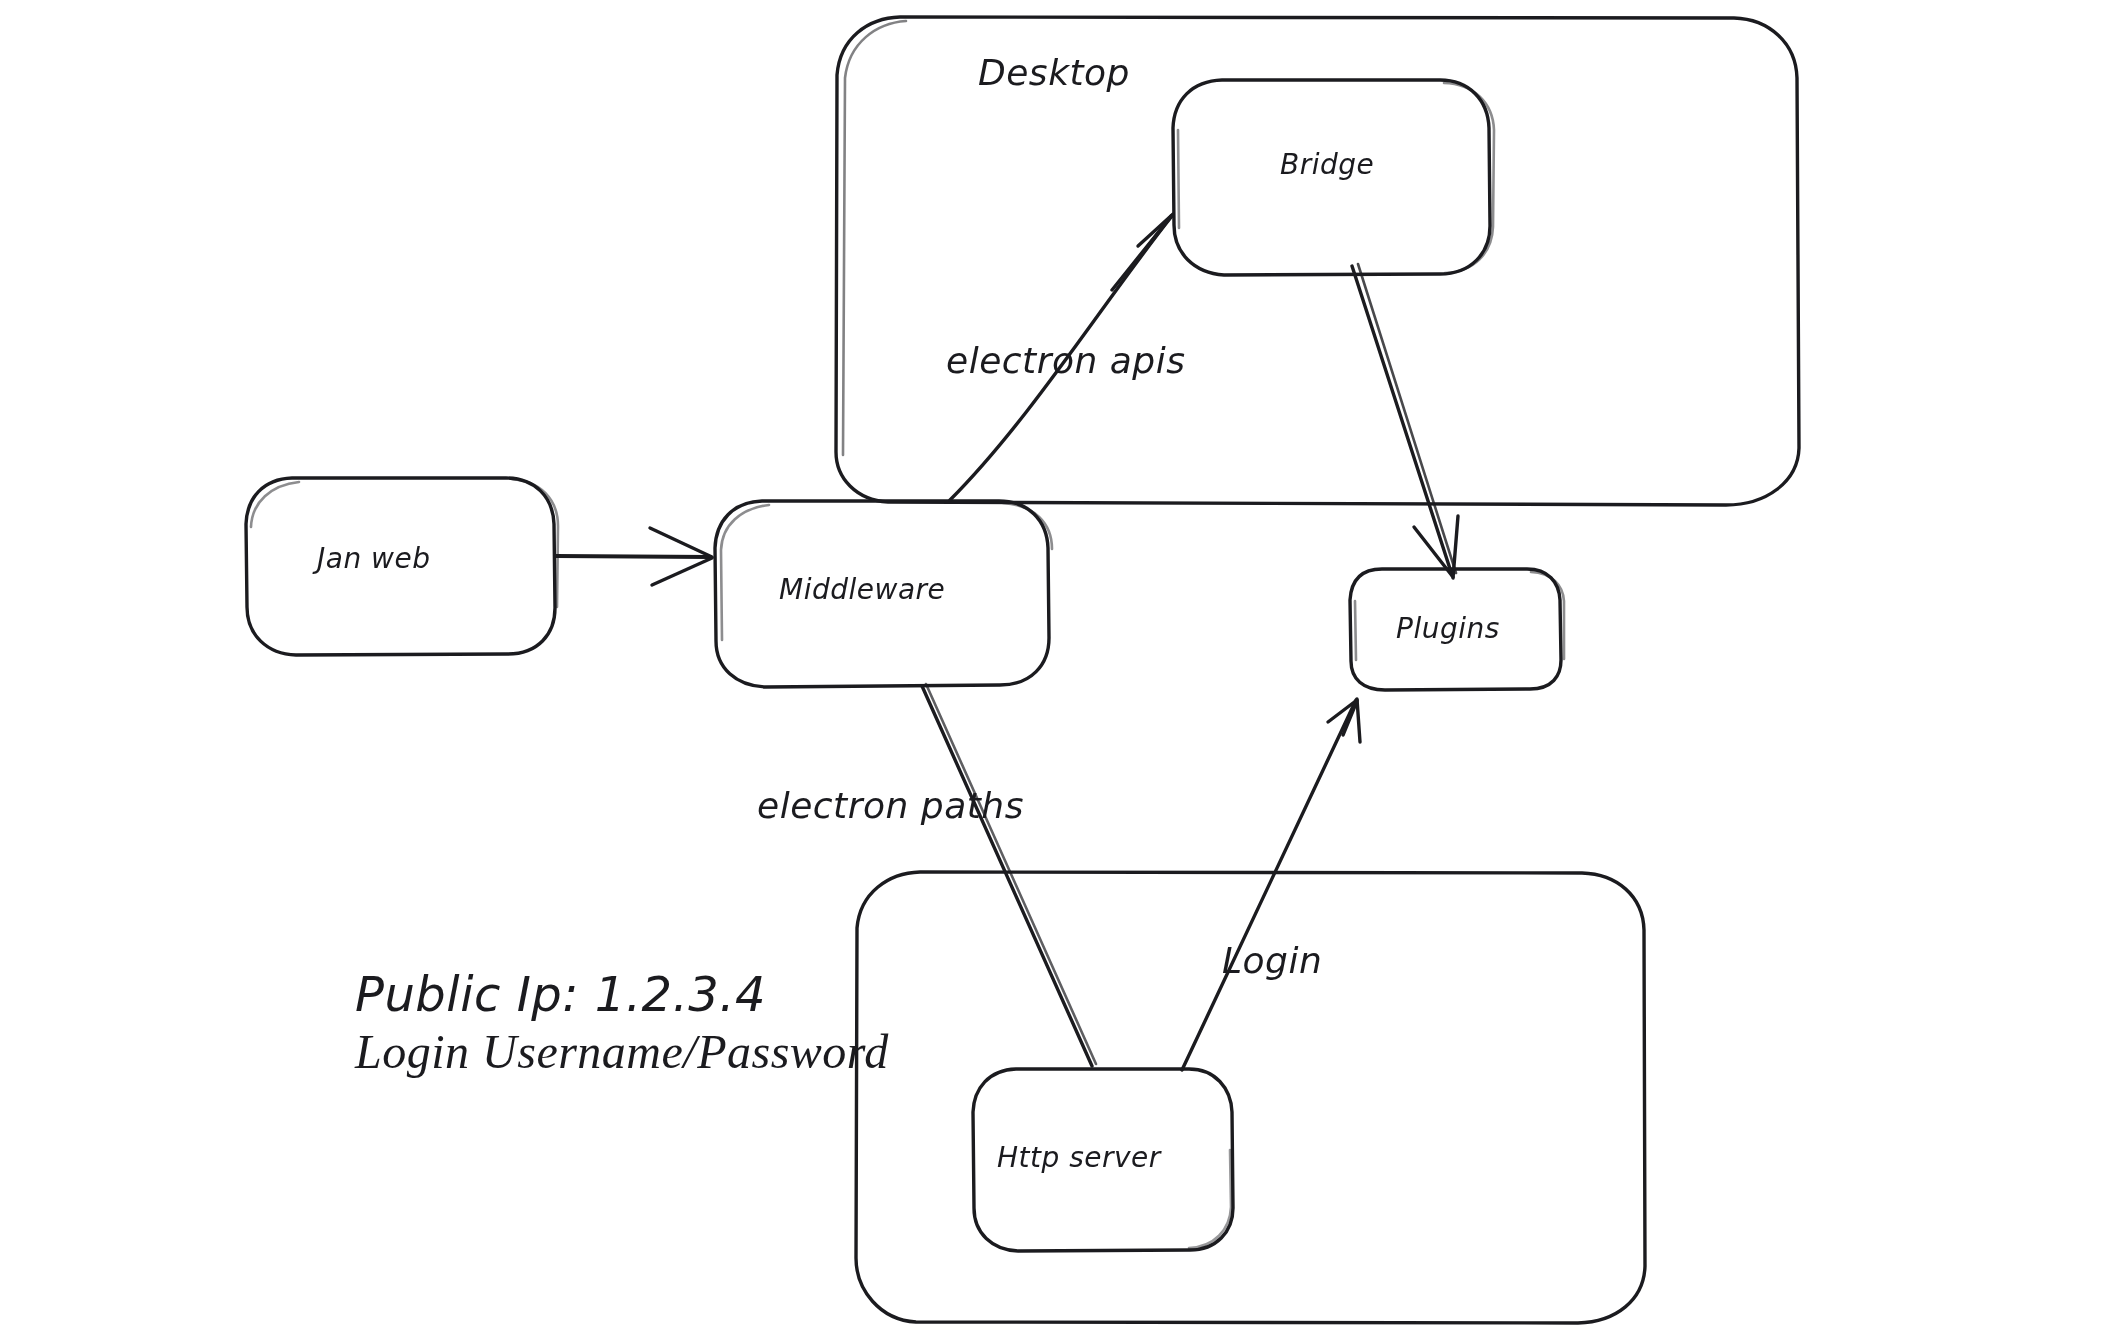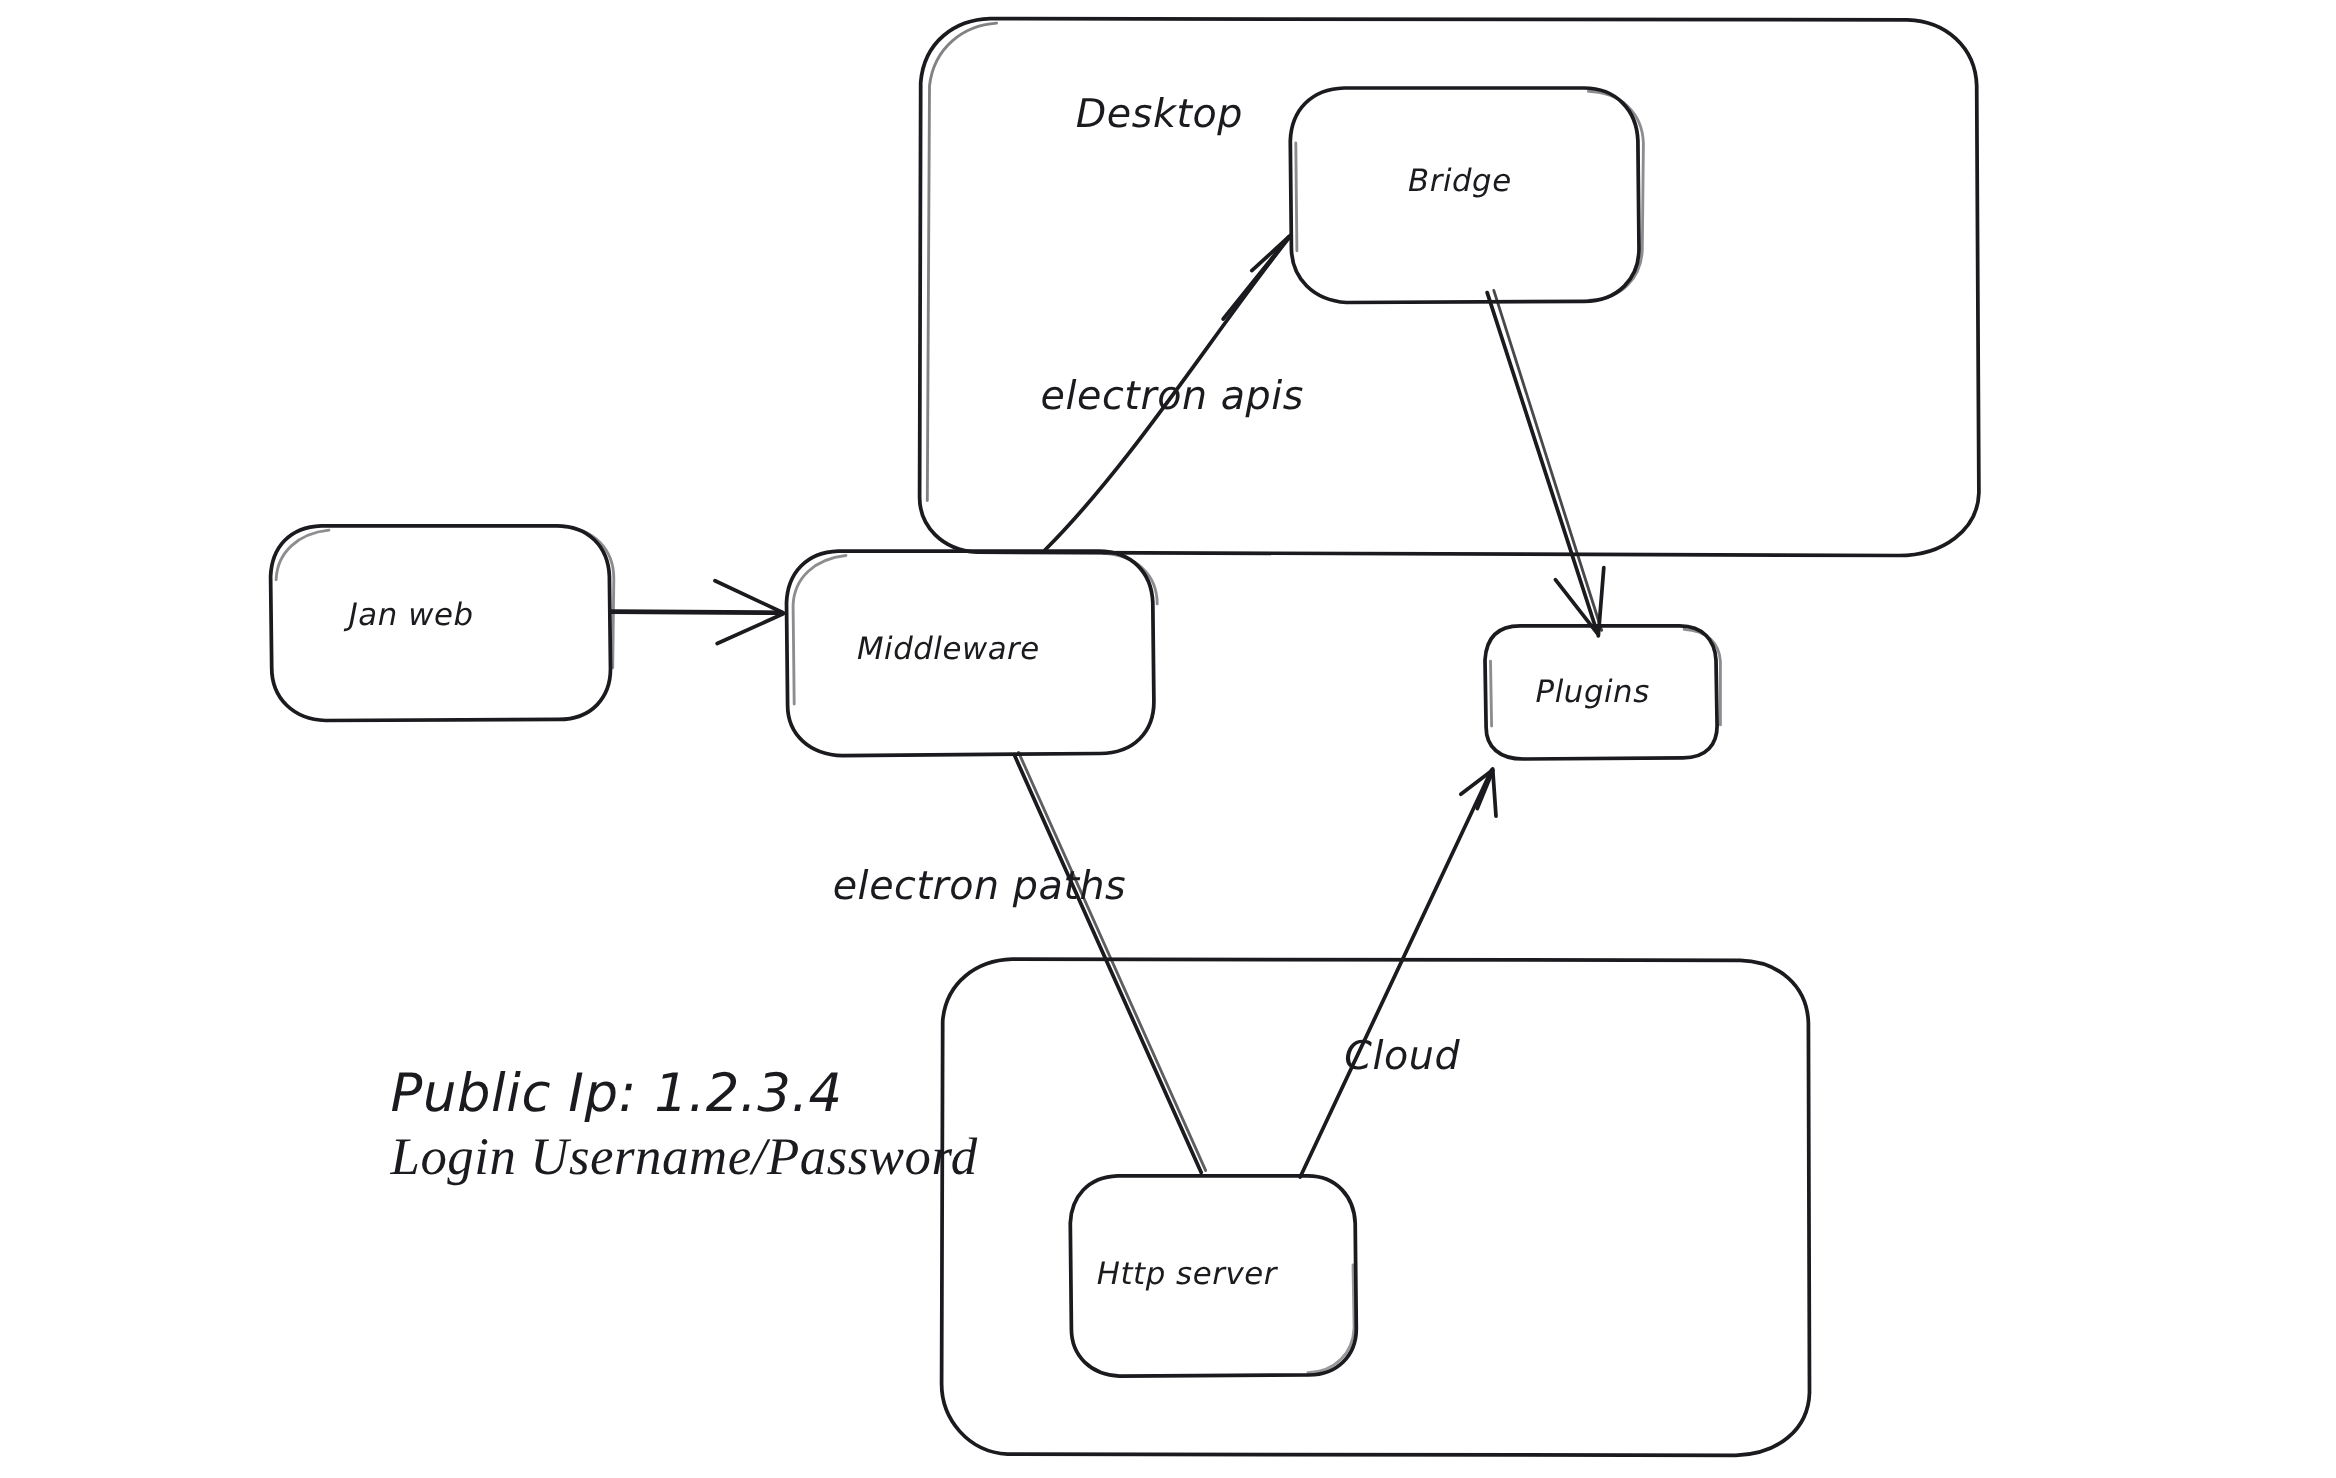--- a/index.html
+++ b/index.html
@@ -30,21 +30,20 @@
     white-space: pre;
     letter-spacing: 0.5px;
     font-style: italic;
     transform-origin: left top;
   }
   .node-label {
     font-size: 28px;
   }
   .group-label {
     font-size: 36px;
-    margin-top: 31px;
   }
   .edge-label {
     font-size: 36px;
   }
   .note-text {
     font-size: 48px;
     line-height: 1.32;
   }
   .stroke {
     fill: none;
@@ -216,19 +215,19 @@
   <div class="hand-text node-label" style="left:779px; top:573px;">Middleware</div>
 
   <div class="hand-text node-label" style="left:1396px; top:612px;">Plugins</div>
 
   <div class="hand-text node-label" style="left:997px; top:1141px;">Http server</div>
 
   <div class="hand-text edge-label" style="left:930px; top:340px;margin-left:16px;">electron apis</div>
 
   <div class="hand-text edge-label" style="left:757px; top:785px;">electron paths</div>
 
-  <div class="hand-text edge-label" style="left:1222px; top:940px;">Cloud</div>
+  <div class="hand-text edge-label" style="left:1222px; top:940px;">Login</div>
 
   <div class="hand-text note-text" style="left:355px; top:963px;">Public Ip: 1.2.3.4</div>
 
   <div class="hand-text note-text" style="left:355px; top:1020px;font-family:Liberation Serif, serif;">Login Username/Password</div>
 
 </div>
 
 </body></html>

